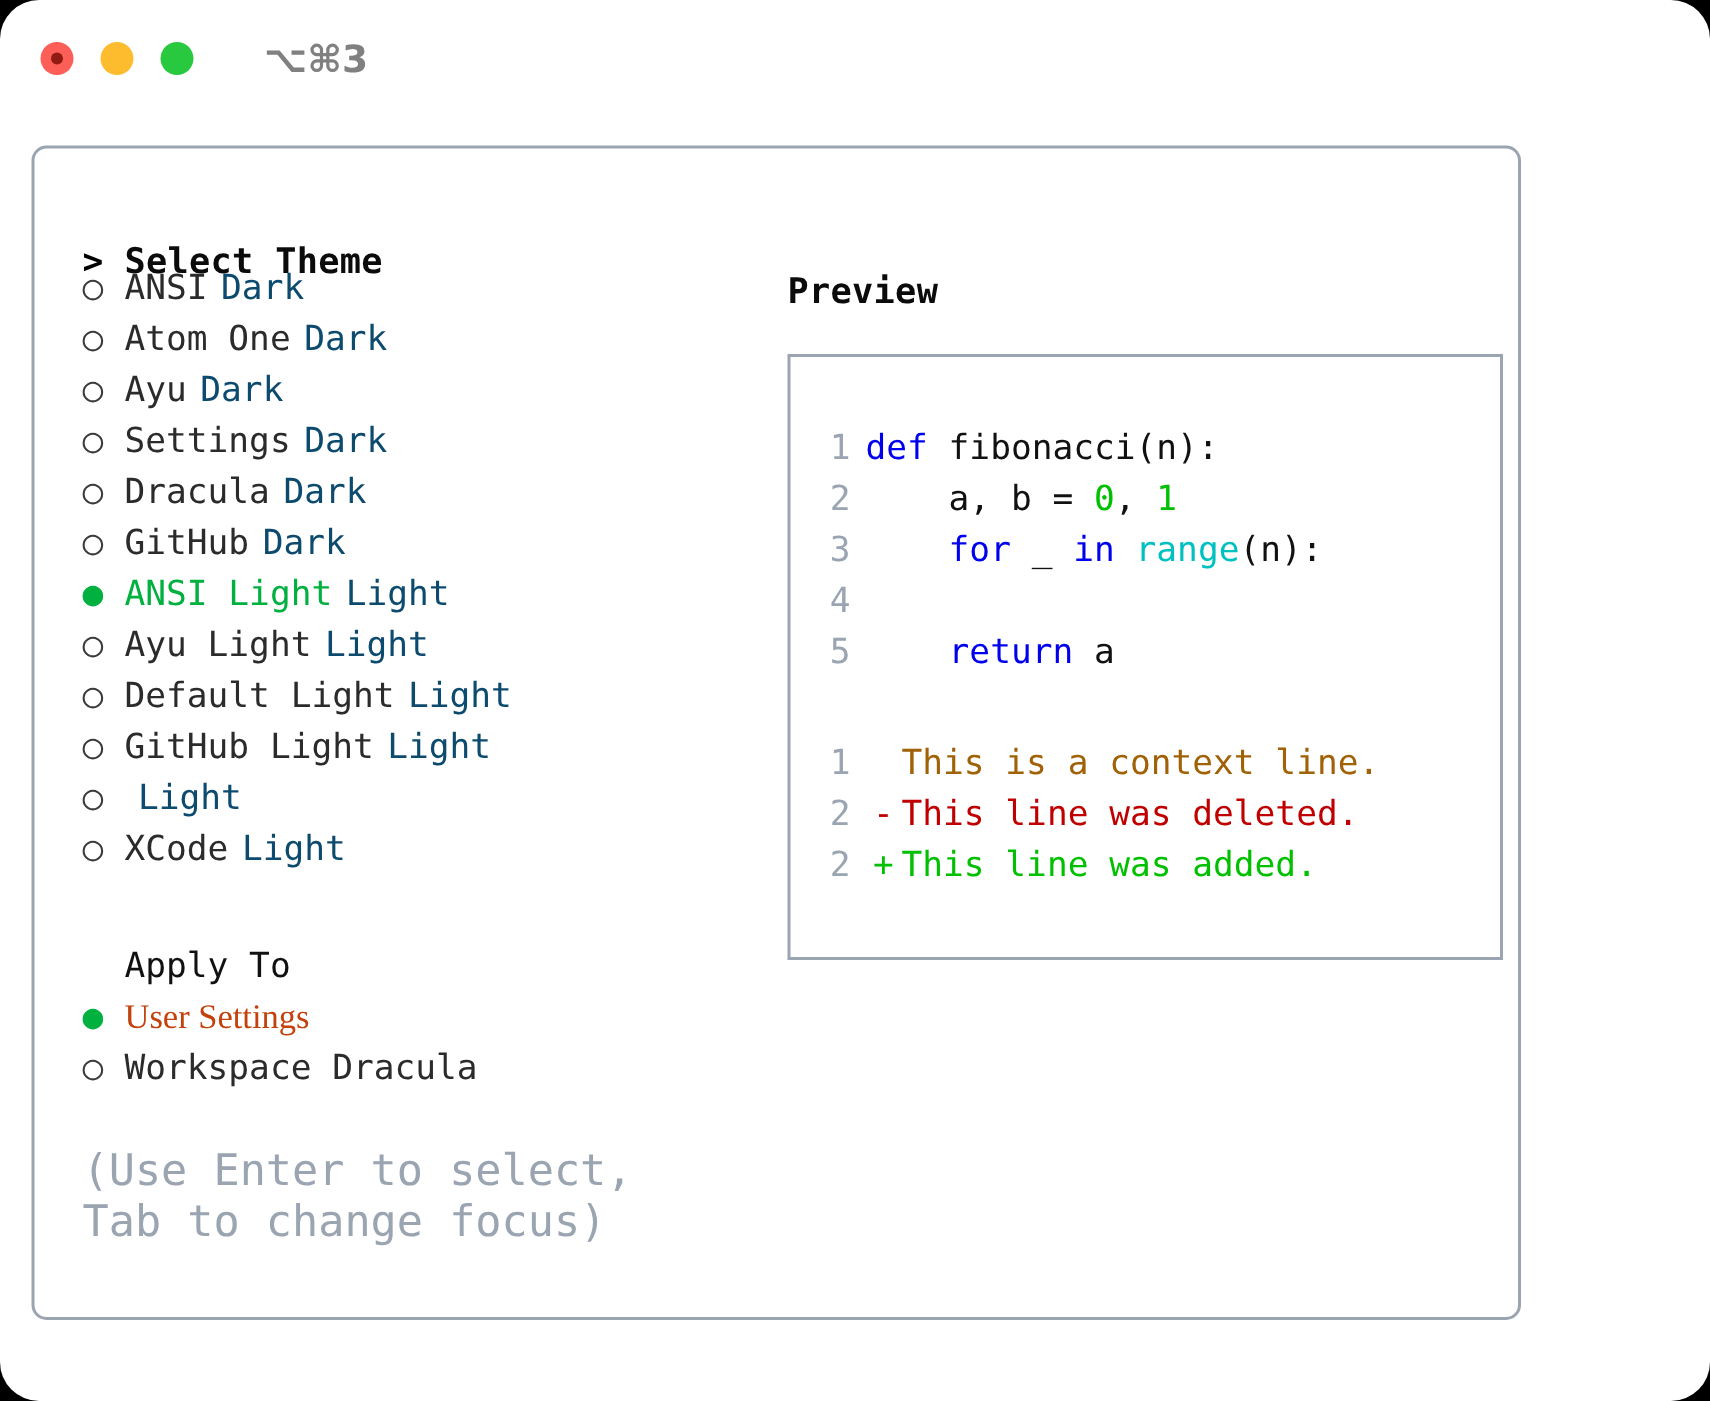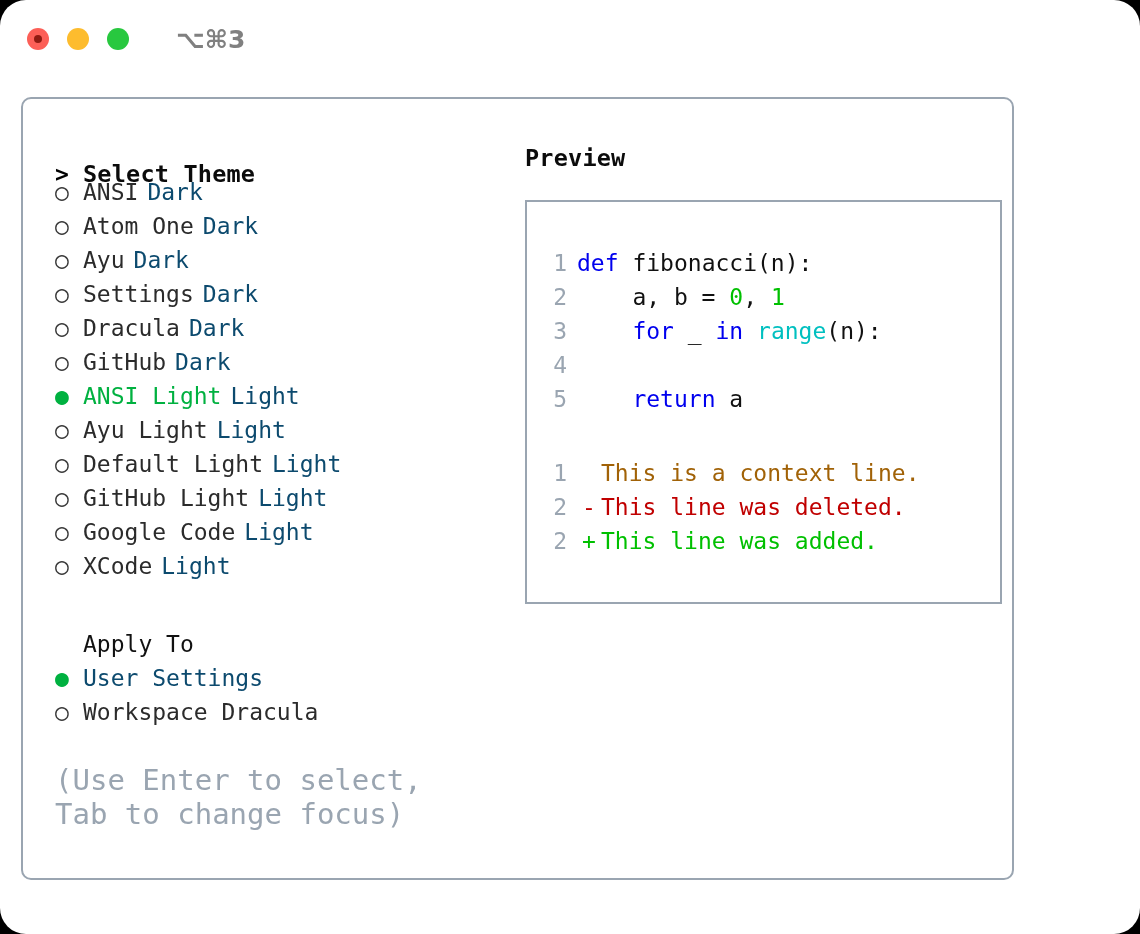--- a/index.html
+++ b/index.html
@@ -136,37 +136,38 @@
     margin-left: 9px;
   }
 
   .applyto-label {
     color: #111111;
     font-weight: 500;
     text-align: right;
   }
 
   .apply-name { color: #2b2b2b; }
-  .apply-name.selected { color: #0c4a6e; }
+  .apply-name.selected { color: #c2410c; font-family: Liberation Serif, serif; }
 
   #spacer-apply { height: 44px; }
   #spacer-hint  { height: 34px; }
 
   #hint {
     color: #9aa5b1;
     font-size: 29px;
     line-height: 34px;
     width: 420px;
     white-space: pre-wrap;
   }
 
   
   #right-col {
     flex: 1 1 auto;
     padding-left: 23px;
+    margin-top: 36px;
   }
 
   #preview-title {
     font-weight: bold;
     color: #0b0b0b;
     font-size: 23.5px;
     line-height: 34px;
     letter-spacing: 0.2px;
   }
 
@@ -295,21 +296,20 @@
         </div>
 
         <div class="row">
           <span class="marker radio-off">○</span>
           <span class="theme-name">GitHub Light</span>
           <span class="theme-tag">Light</span>
         </div>
 
         <div class="row">
           <span class="marker radio-off">○</span>
-          <span class="theme-name">Google Code</span>
           <span class="theme-tag">Light</span>
         </div>
 
         <div class="row">
           <span class="marker radio-off">○</span>
           <span class="theme-name">XCode</span>
           <span class="theme-tag">Light</span>
         </div>
 
         <div id="spacer-apply"></div>

